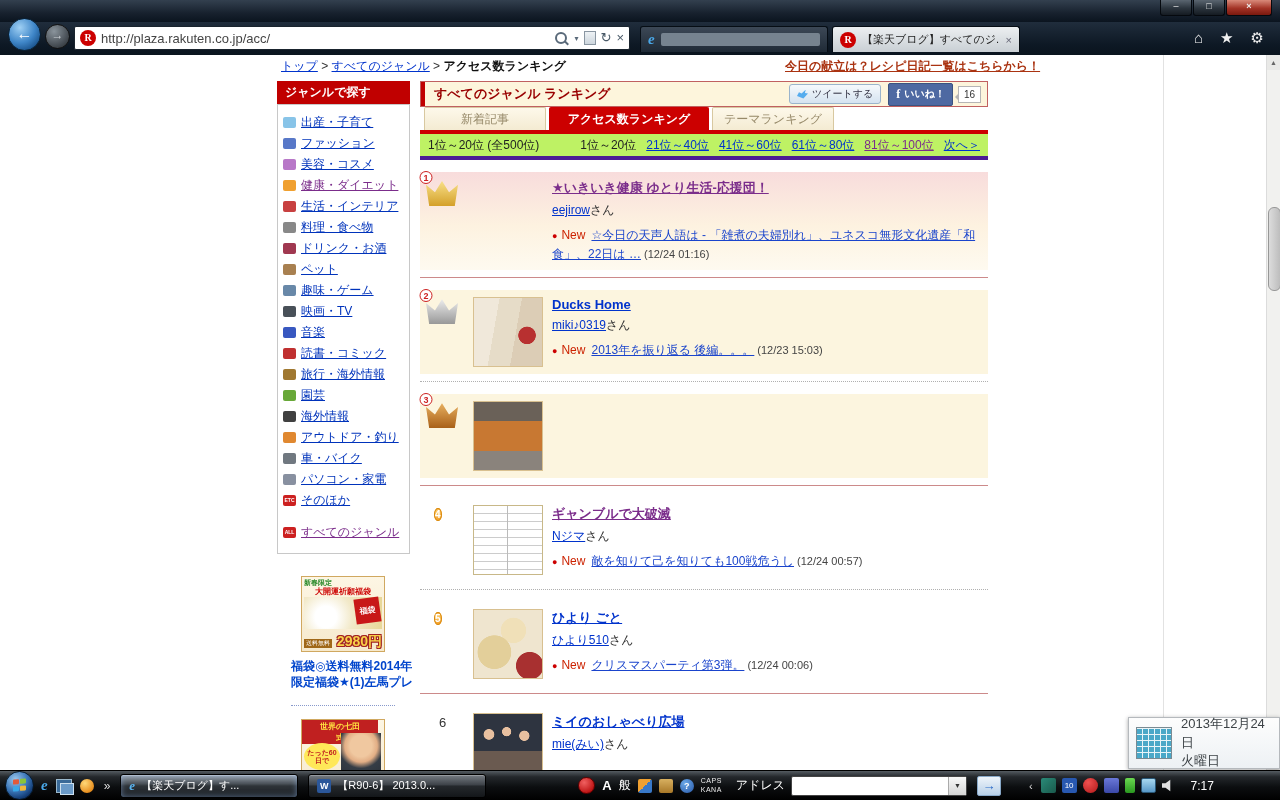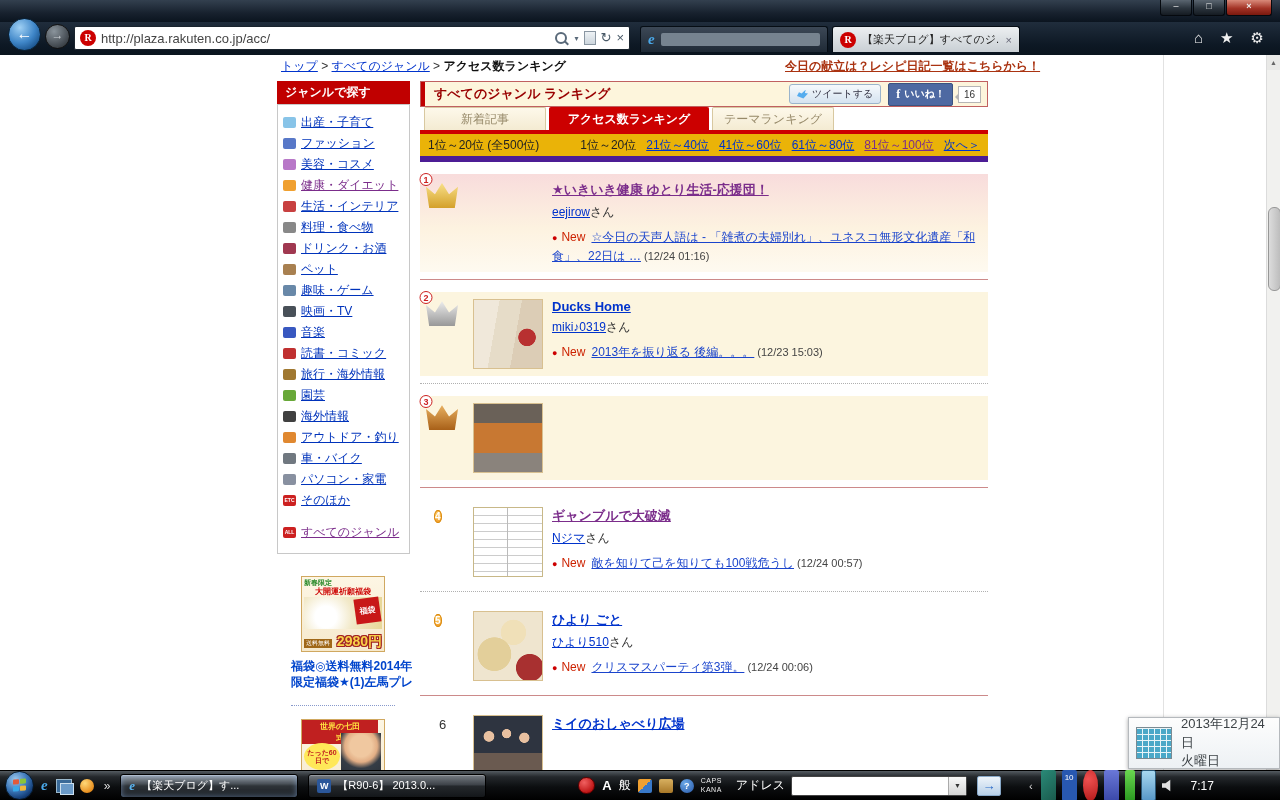--- a/index.html
+++ b/index.html
@@ -96,21 +96,21 @@
     color:#fff;font-weight:bold;font-size:10px;padding:3px 7px;}
   .fb-f{font:bold 12px "Liberation Serif",serif;}
   .like-count{margin-left:5px;background:#fff;border:1px solid #b5b5b5;font-size:10px;color:#333;padding:2px 5px;position:relative;}
   .like-count::before{content:'';position:absolute;left:-4px;top:6px;border:4px solid transparent;border-right-color:#b5b5b5;border-left:none;}
   .tabs{display:flex;gap:3px;padding-left:4px;}
   .rtab{width:122px;height:23px;display:flex;align-items:center;justify-content:center;font-size:12px;
     border:1px solid #d8c8a0;border-bottom:none;border-radius:2px 2px 0 0;
     background:linear-gradient(#fdf8ea,#f4ebd2);color:#978a6a;box-sizing:border-box;}
   .rtab.active{width:160px;background:#cc0000;border-color:#cc0000;color:#fff;font-weight:bold;}
   .redbar{height:4px;background:#cc0000;}
-  .pgn{height:22px;background:#eab308;border-bottom:6px solid #4c1d95;display:flex;align-items:center;font-size:12px;padding:0 8px;}
+  .pgn{height:22px;background:#bef264;border-bottom:4px solid #4c1d95;display:flex;align-items:center;font-size:12px;padding:0 8px;}
   .pgn-left{flex:1;color:#222;}
   .pgn-links{display:flex;gap:10px;white-space:nowrap;}
   .pl-link{color:#0033cc;text-decoration:underline;}
   .pl-visited{color:#7b2d8b;text-decoration:underline;}
   .pl-current{color:#222;}
   .entries{margin-top:12px;}
   .entry{display:flex;gap:9px;padding:7px 6px;}
   .entry.bg-pink{background:linear-gradient(#f8dcdc,#fdf2e0 55%,#fefaf0);}
   .entry.bg-cream{background:#fcf5df;}
   .rankcol{width:38px;flex:none;padding-top:2px;}
@@ -194,21 +194,21 @@
   .ime-caps{display:flex;flex-direction:column;line-height:1.15;font-size:7px;color:#eee;letter-spacing:.5px;}
   .addr{display:flex;align-items:center;gap:6px;margin-left:14px;}
   .addr-label{font-size:12px;}
   .addr-field{width:176px;height:20px;background:#fff;border:1px solid #444;border-radius:2px;display:flex;box-sizing:border-box;}
   .addr-input{flex:1;}
   .addr-dd{width:17px;background:linear-gradient(#f8f8f8,#d5d5d5);border-left:1px solid #aaa;color:#333;font-size:7px;text-align:center;line-height:18px;}
   .addr-go{width:24px;height:20px;margin-left:4px;border-radius:2px;border:1px solid #88a8c8;box-sizing:border-box;
     background:linear-gradient(#eef4fa,#b8d0e8);color:#2868c8;font-weight:bold;text-align:center;line-height:17px;font-size:13px;}
   .tray{display:flex;align-items:center;gap:6px;margin-left:28px;}
   .tray-chev{color:#ddd;font-size:11px;margin-right:2px;}
-  .ti{width:15px;height:31px;border-radius:2px;flex:none;}
+  .ti{width:15px;height:15px;border-radius:2px;flex:none;}
   .ti1{background:linear-gradient(135deg,#2a8a78,#1a5a4c);}
   .ti2{background:#2858b0;color:#fff;font-size:8px;line-height:15px;text-align:center;}
   .ti3{border-radius:50%;background:radial-gradient(circle at 35% 30%,#f05050,#b01818);}
   .ti4{background:linear-gradient(#6a78d8,#3a48a8);}
   .ti5{width:10px;background:linear-gradient(#6ad850,#2a9820);border-radius:2px;}
   .ti6{background:linear-gradient(#a8d8f0,#5898c8);border:1px solid #2a5878;box-sizing:border-box;}
   .ti-speaker{width:14px;height:13px;background:#e0e0e0;
     clip-path:polygon(0 32%,28% 32%,62% 5%,62% 95%,28% 68%,0 68%);}
   .clock{font-size:12px;margin:0 12px 0 9px;}
 </style>
@@ -422,21 +422,21 @@
         <div class="sep dot"></div>
         <div class="entry bg-white">
           <div class="rankcol"><span class="ocircle">5</span></div>
           <div class="thumb thumb-cookies"></div>
           <div class="etxt"><a class="e-title">ひより ごと</a><div class="e-author"><a class="alink">ひより510</a><span>さん</span></div><div class="e-post"><span class="bullet">●</span><span class="newlbl">New</span><a class="post-link">クリスマスパーティ第3弾。</a><span class="ptime">(12/24 00:06)</span></div></div>
         </div>
         <div class="sep red"></div>
         <div class="entry bg-white">
           <div class="rankcol"><span class="plain-rank">6</span></div>
           <div class="thumb thumb-band"></div>
-          <div class="etxt"><a class="e-title">ミイのおしゃべり広場</a></div>
+          <div class="etxt"><a class="e-title">ミイのおしゃべり広場</a><div class="e-author"><a class="alink">mie(みい)</a><span>さん</span></div></div>
         </div>
       </div>
   </div>
 </div>
 
 <div class="scrollbar">
   <div class="sb-btn">▲</div>
   <div class="sb-thumb"></div>
   <div class="sb-btn bottom">▼</div>
 </div>

